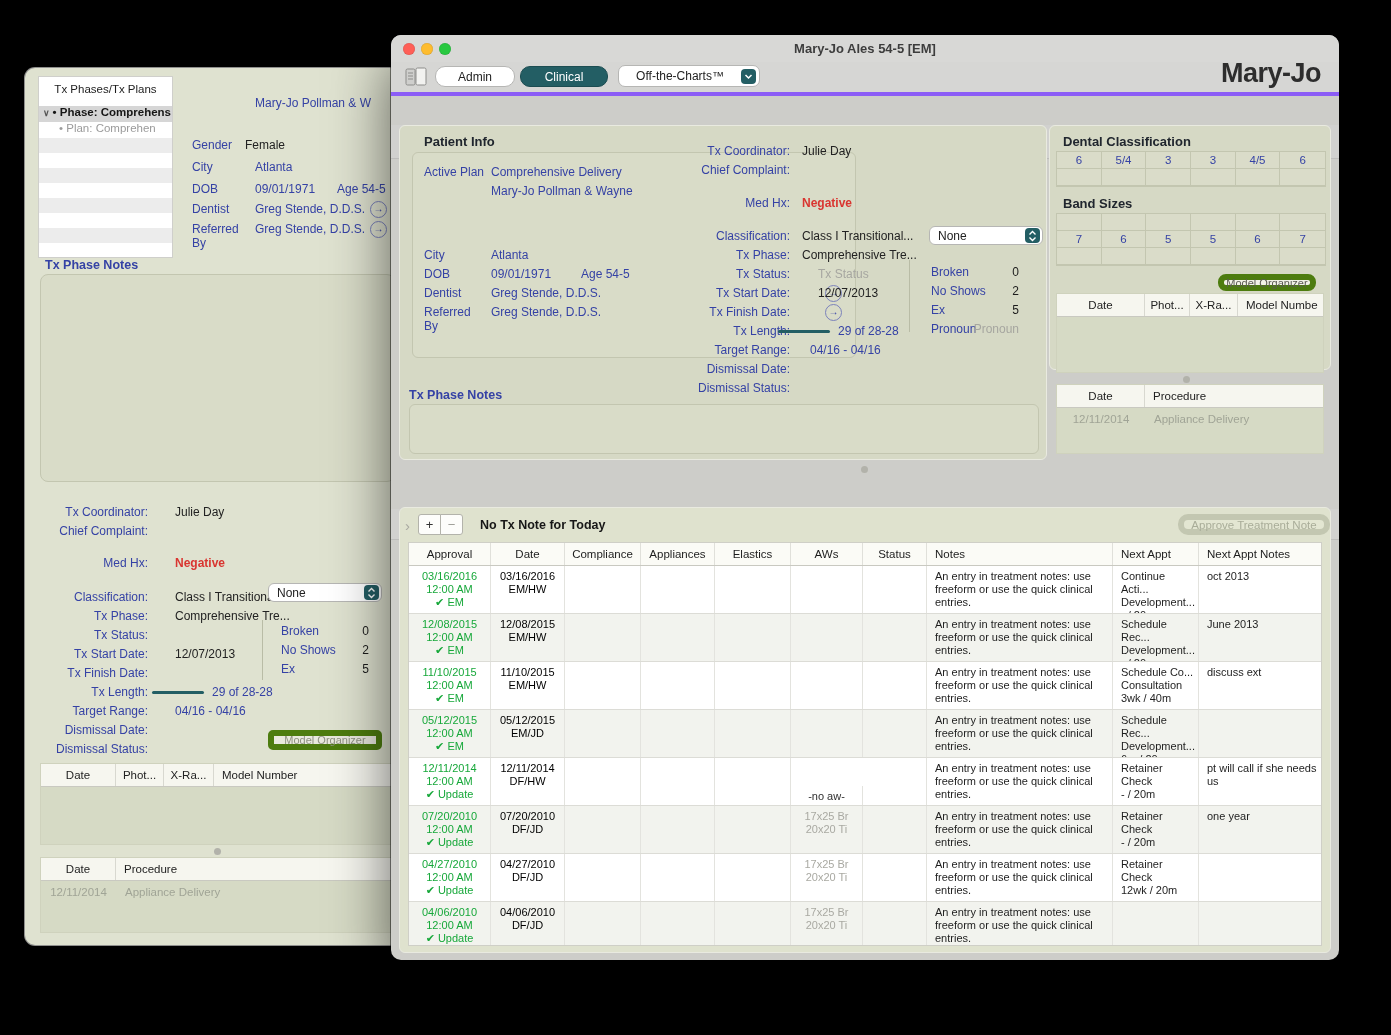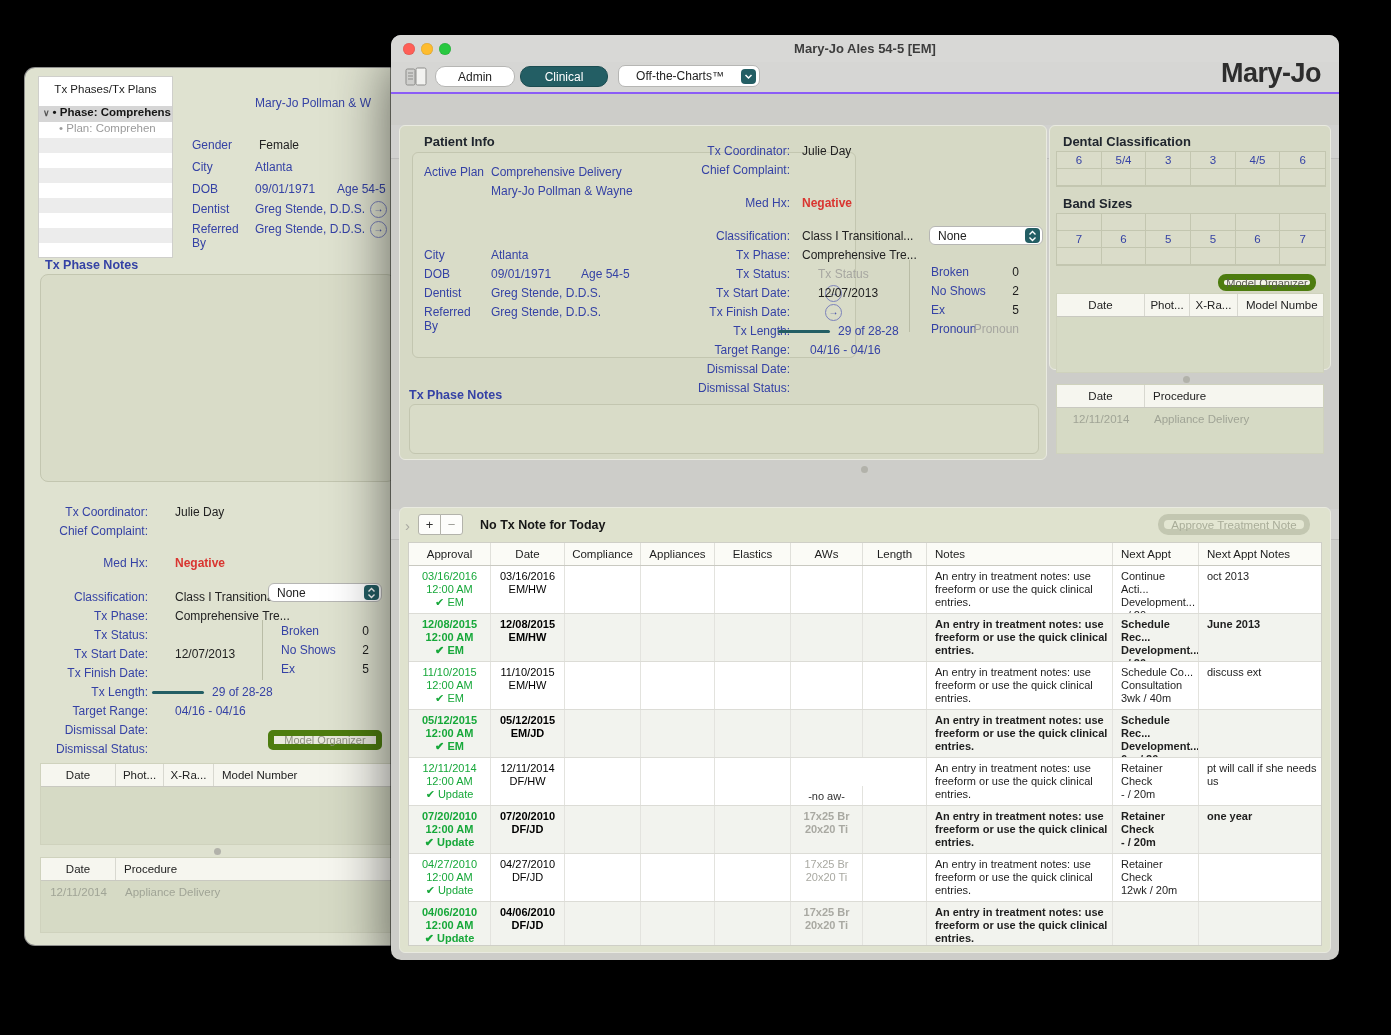--- a/index.html
+++ b/index.html
@@ -8,21 +8,21 @@
   .win{position:absolute;border-radius:10px;overflow:hidden;}
   
   #lwin{left:25px;top:68px;width:375px;height:877px;background:#dfe2d0;
     box-shadow:0 0 0 1px #8f8f8d, 0 10px 30px rgba(0,0,0,.5);}
   
   #mwin{left:391px;top:35px;width:948px;height:925px;background:#cdcdc9;
     box-shadow:0 0 0 1px rgba(0,0,0,.45), 0 24px 60px rgba(0,0,0,.6);}
   .titlebar{position:absolute;left:0;top:0;width:100%;height:27px;background:#d8d8d6;}
   .tl{position:absolute;top:8px;width:12px;height:12px;border-radius:50%;box-shadow:inset 0 0 1px rgba(0,0,0,.35);}
   .wtitle{position:absolute;left:0;top:6px;width:100%;text-align:center;font-size:13px;font-weight:bold;color:#3d3d3d;}
-  .toolbar{position:absolute;left:0;top:27px;width:100%;height:30px;background:#d6d6d4;border-bottom:2px solid #8b5cf6;}
+  .toolbar{position:absolute;left:0;top:27px;width:100%;height:30px;background:#d6d6d4;border-bottom:4px solid #8b5cf6;}
   .pillbtn{position:absolute;height:21px;border-radius:10px;font-size:12px;display:flex;align-items:center;justify-content:center;box-sizing:border-box;}
   .pill-light{background:#fff;border:1px solid #b6b6b4;color:#222;}
   .pill-teal{background:#235e64;color:#fff;border:1px solid #1c4d52;}
   .ddown{position:absolute;background:#fff;border:1px solid #b6b6b4;border-radius:6px;box-sizing:border-box;display:flex;align-items:center;}
   .ddown .ddtext{flex:1;text-align:center;font-size:12px;color:#222;overflow:hidden;white-space:nowrap;}
   .ddstep{width:15px;height:15px;border-radius:4px;background:#235e64;margin-right:2px;flex:0 0 auto;display:flex;align-items:center;justify-content:center;}
   .logo{position:absolute;right:18px;top:23px;font-size:27px;font-weight:bold;color:#2d2d2d;letter-spacing:-.5px;}
   .tabrow{position:absolute;left:0;width:100%;height:33px;background:#d1d1cf;border-bottom:1px solid #bdbdbb;margin-top:32px;}
   .radio{display:inline-flex;align-items:center;gap:5px;font-size:12px;color:#1d1d1d;position:absolute;top:8px;}
   .rdot{width:14px;height:14px;border-radius:50%;box-sizing:border-box;background:#fdfdfd;border:1px solid #9a9a98;box-shadow:inset 0 1px 1px rgba(0,0,0,.15);}
@@ -54,21 +54,21 @@
   .dot{position:absolute;width:7px;height:7px;border-radius:50%;background:#b2b2aa;}
   .grayrow{font-size:11.5px;color:#a0a496;position:absolute;white-space:nowrap;}
   .txline{display:inline-block;width:52px;height:3px;background:#235e64;border-radius:2px;vertical-align:middle;margin-right:8px;}
   
   .ntable{position:absolute;background:#fff;border:1px solid #cfcfc7;box-sizing:border-box;overflow:hidden;}
   .nhead,.nrow{display:grid;grid-template-columns:82px 74px 76px 74px 76px 72px 64px 186px 86px 1fr;}
   .nhead{height:22px;background:#fbfbf6;border-bottom:1px solid #c9c9c1;font-size:11.5px;color:#1d1d1d;}
   .nhead > div{display:flex;align-items:center;justify-content:center;border-right:1px solid #e0e0da;overflow:hidden;white-space:nowrap;}
   .nhead > div:nth-child(8),.nhead > div:nth-child(9),.nhead > div:nth-child(10){justify-content:flex-start;padding-left:8px;}
   .nrow{height:47px;background:#fff;border-bottom:1px solid #dcdcd6;font-size:11px;}
-  .nrow.alt{background:#f2f3ee;font-weight:bold;}
+  .nrow.alt{background:#f2f3ee;}
   .nrow > div{border-right:1px solid #e3e3de;overflow:hidden;box-sizing:border-box;padding-top:4px;white-space:pre-line;line-height:13px;}
   .nrow > div:last-child,.nhead > div:last-child{border-right:none;}
   .c-center{text-align:center;}
   .c-appr{color:#17a83a;text-align:center;}
   .c-left{text-align:left;padding-left:8px;padding-right:4px;color:#1e1e1e;}
   .c-aws{text-align:center;color:#3c3c3c;}
   .c-aws.muted{color:#a9a9a2;}
   .c-aws.dark{color:#2f2f2f;font-weight:normal;margin-top:28px;}
   .sqbtn{position:absolute;width:23px;height:21px;background:#fdfdfb;border:1px solid #b3b3ab;box-sizing:border-box;font-size:13px;color:#333;display:flex;align-items:center;justify-content:center;}
   .treerow{position:absolute;left:0;width:100%;height:15px;}
@@ -96,21 +96,21 @@
     <div class="treerow" style="top:106px;background:#ffffff;"></div>
     <div class="treerow" style="top:121px;background:#ececec;"></div>
     <div class="treerow" style="top:136px;background:#ffffff;"></div>
     <div class="treerow" style="top:151px;background:#ececec;"></div>
     <div class="treerow" style="top:166px;background:#ffffff;"></div>
   </div>
 
   <div class="abs" style="left:230px;top:28px;font-size:12px;color:#3542a5;white-space:nowrap;overflow:hidden;width:160px;">Mary-Jo Pollman &amp; W</div>
   <div class="frow" style="top:70px;">
       <span class="flbl" style="left:167px">Gender</span>
-      <span class="fval" style="left:234px">Female</span>
+      <span class="fval" style="left:220px">Female</span>
     </div>
   <div class="frow" style="top:92px;">
       <span class="flbl" style="left:167px">City</span>
       <span class="fval blue" style="left:230px">Atlanta</span>
     </div>
   <div class="frow" style="top:114px;">
       <span class="flbl" style="left:167px">DOB</span>
       <span class="fval blue" style="left:230px">09/01/1971</span>
       <span class="fval blue" style="left:312px">Age  54-5</span>
     </div>
@@ -465,33 +465,33 @@
 
   <div class="gpanel" style="left:8px;top:472px;width:932px;height:446px;background:#dfe2ce;">
     <div class="abs" style="left:5px;top:9px;color:#a9a9a1;font-size:15px;">›</div>
     <div class="sqbtn" style="left:18px;top:6px;border-radius:3px 0 0 3px;">
         <span>+</span>
       </div>
     <div class="sqbtn" style="left:40px;top:6px;border-radius:0 3px 3px 0;color:#9a9a94;">
         <span>−</span>
       </div>
     <div class="abs" style="left:80px;top:10px;font-size:12.5px;font-weight:bold;color:#161616;">No Tx Note for Today</div>
-    <div class="minibtn" style="left:758px;top:6px;width:152px;height:21px;border-radius:10px;background:#e3e6d2;color:#a9ad99;border-color:#c3c7b1;font-size:11.5px;justify-content:center;">
+    <div class="minibtn" style="left:778px;top:6px;width:152px;height:21px;border-radius:10px;background:#e3e6d2;color:#a9ad99;border-color:#c3c7b1;font-size:11.5px;justify-content:center;">
         <span>Approve Treatment Note</span>
       </div>
 
     <div class="ntable" style="left:8px;top:34px;width:914px;height:404px;">
       <div class="nhead">
         <div>Approval</div>
         <div>Date</div>
         <div>Compliance</div>
         <div>Appliances</div>
         <div>Elastics</div>
         <div>AWs</div>
-        <div>Length</div>
+        <div>Status</div>
         <div>Notes</div>
         <div>Next Appt</div>
         <div>Next Appt Notes</div>
       </div>
       <div>
           <div class="nrow">
     <div class="c-appr">03/16/2016
 12:00 AM
 ✔ EM</div>
     <div class="c-center">03/16/2016

